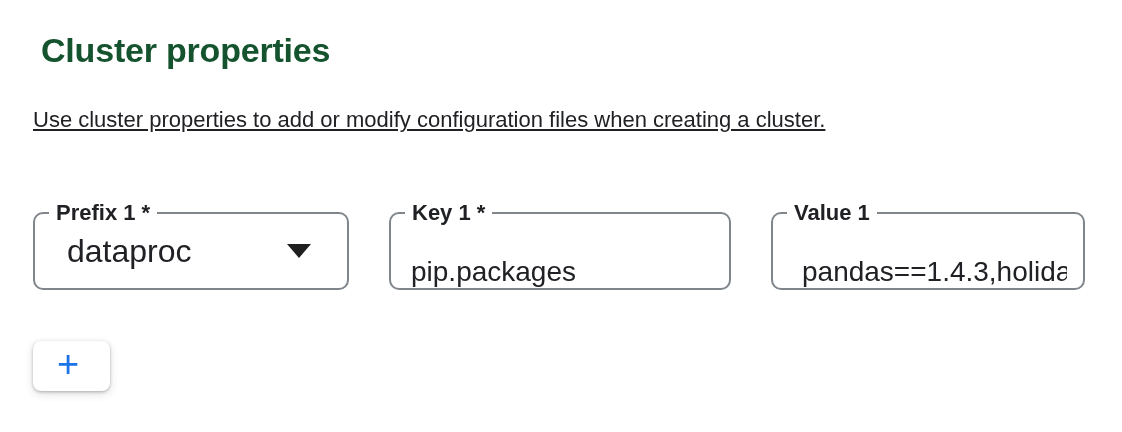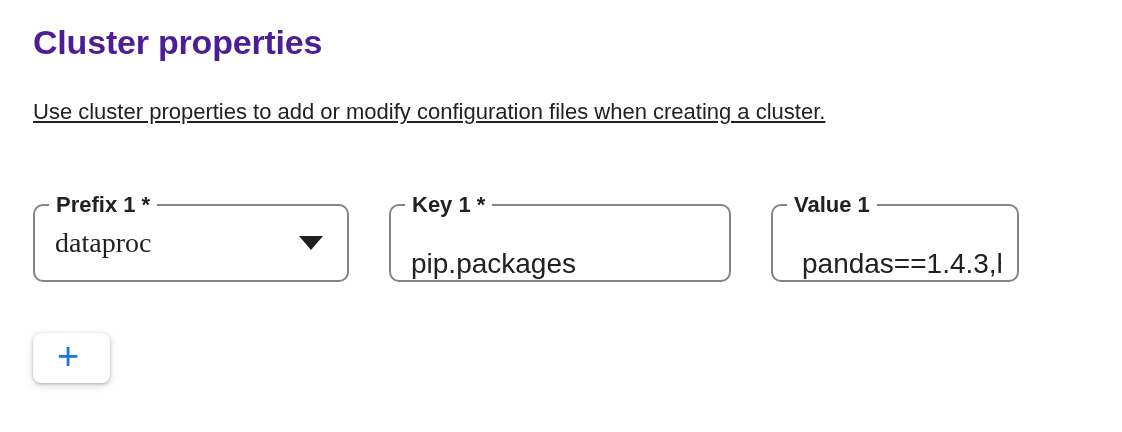--- a/index.html
+++ b/index.html
@@ -11,26 +11,26 @@
     width: 1122px;
     height: 432px;
     overflow: hidden;
     font-family: "Liberation Sans", sans-serif;
     color: #202124;
   }
   .panel {
     padding: 20px 0 0 33px;
   }
   .section-title {
-    margin: 0;
+    margin: 8px;
     font-size: 34px;
     font-weight: 700;
     line-height: 44px;
     letter-spacing: -0.2px;
-    color: #4c1d95;
+    color: #14532d;
   }
   .section-description {
     margin: 34px 0 0 0;
     font-size: 22px;
     line-height: 28px;
     color: #202124;
     text-decoration: underline;
   }
   .property-row {
     margin-top: 78px;
@@ -40,39 +40,38 @@
   .field {
     position: relative;
     height: 78px;
     box-sizing: border-box;
     border: 2px solid #80868b;
     border-radius: 10px;
     background: #ffffff;
     display: flex;
     align-items: center;
   }
-  .field-prefix { width: 316px; padding: 0 20px; justify-content: space-between; cursor: pointer; }
+  .field-prefix { width: 316px; padding: 0 32px; justify-content: space-between; cursor: pointer; }
   .field-key   { width: 342px; }
-  .field-value { width: 248px; padding-left: 9px; }
+  .field-value { width: 314px; padding-left: 9px; }
   .field-label {
     position: absolute;
     top: -15px;
     left: 14px;
     background: #ffffff;
     padding: 0 7px;
     font-size: 22px;
     font-weight: 700;
     line-height: 28px;
     color: #202124;
     white-space: nowrap;
   }
   .select-value {
-    font-size: 28px;
+    font-size: 32px;
     color: #202124;
-    font-family: Liberation Serif, serif;
   }
   .dropdown-arrow {
     width: 0;
     height: 0;
     border-left: 12px solid transparent;
     border-right: 12px solid transparent;
     border-top: 14px solid #1f1f1f;
     margin-right: 4px;
   }
   .text-input {

